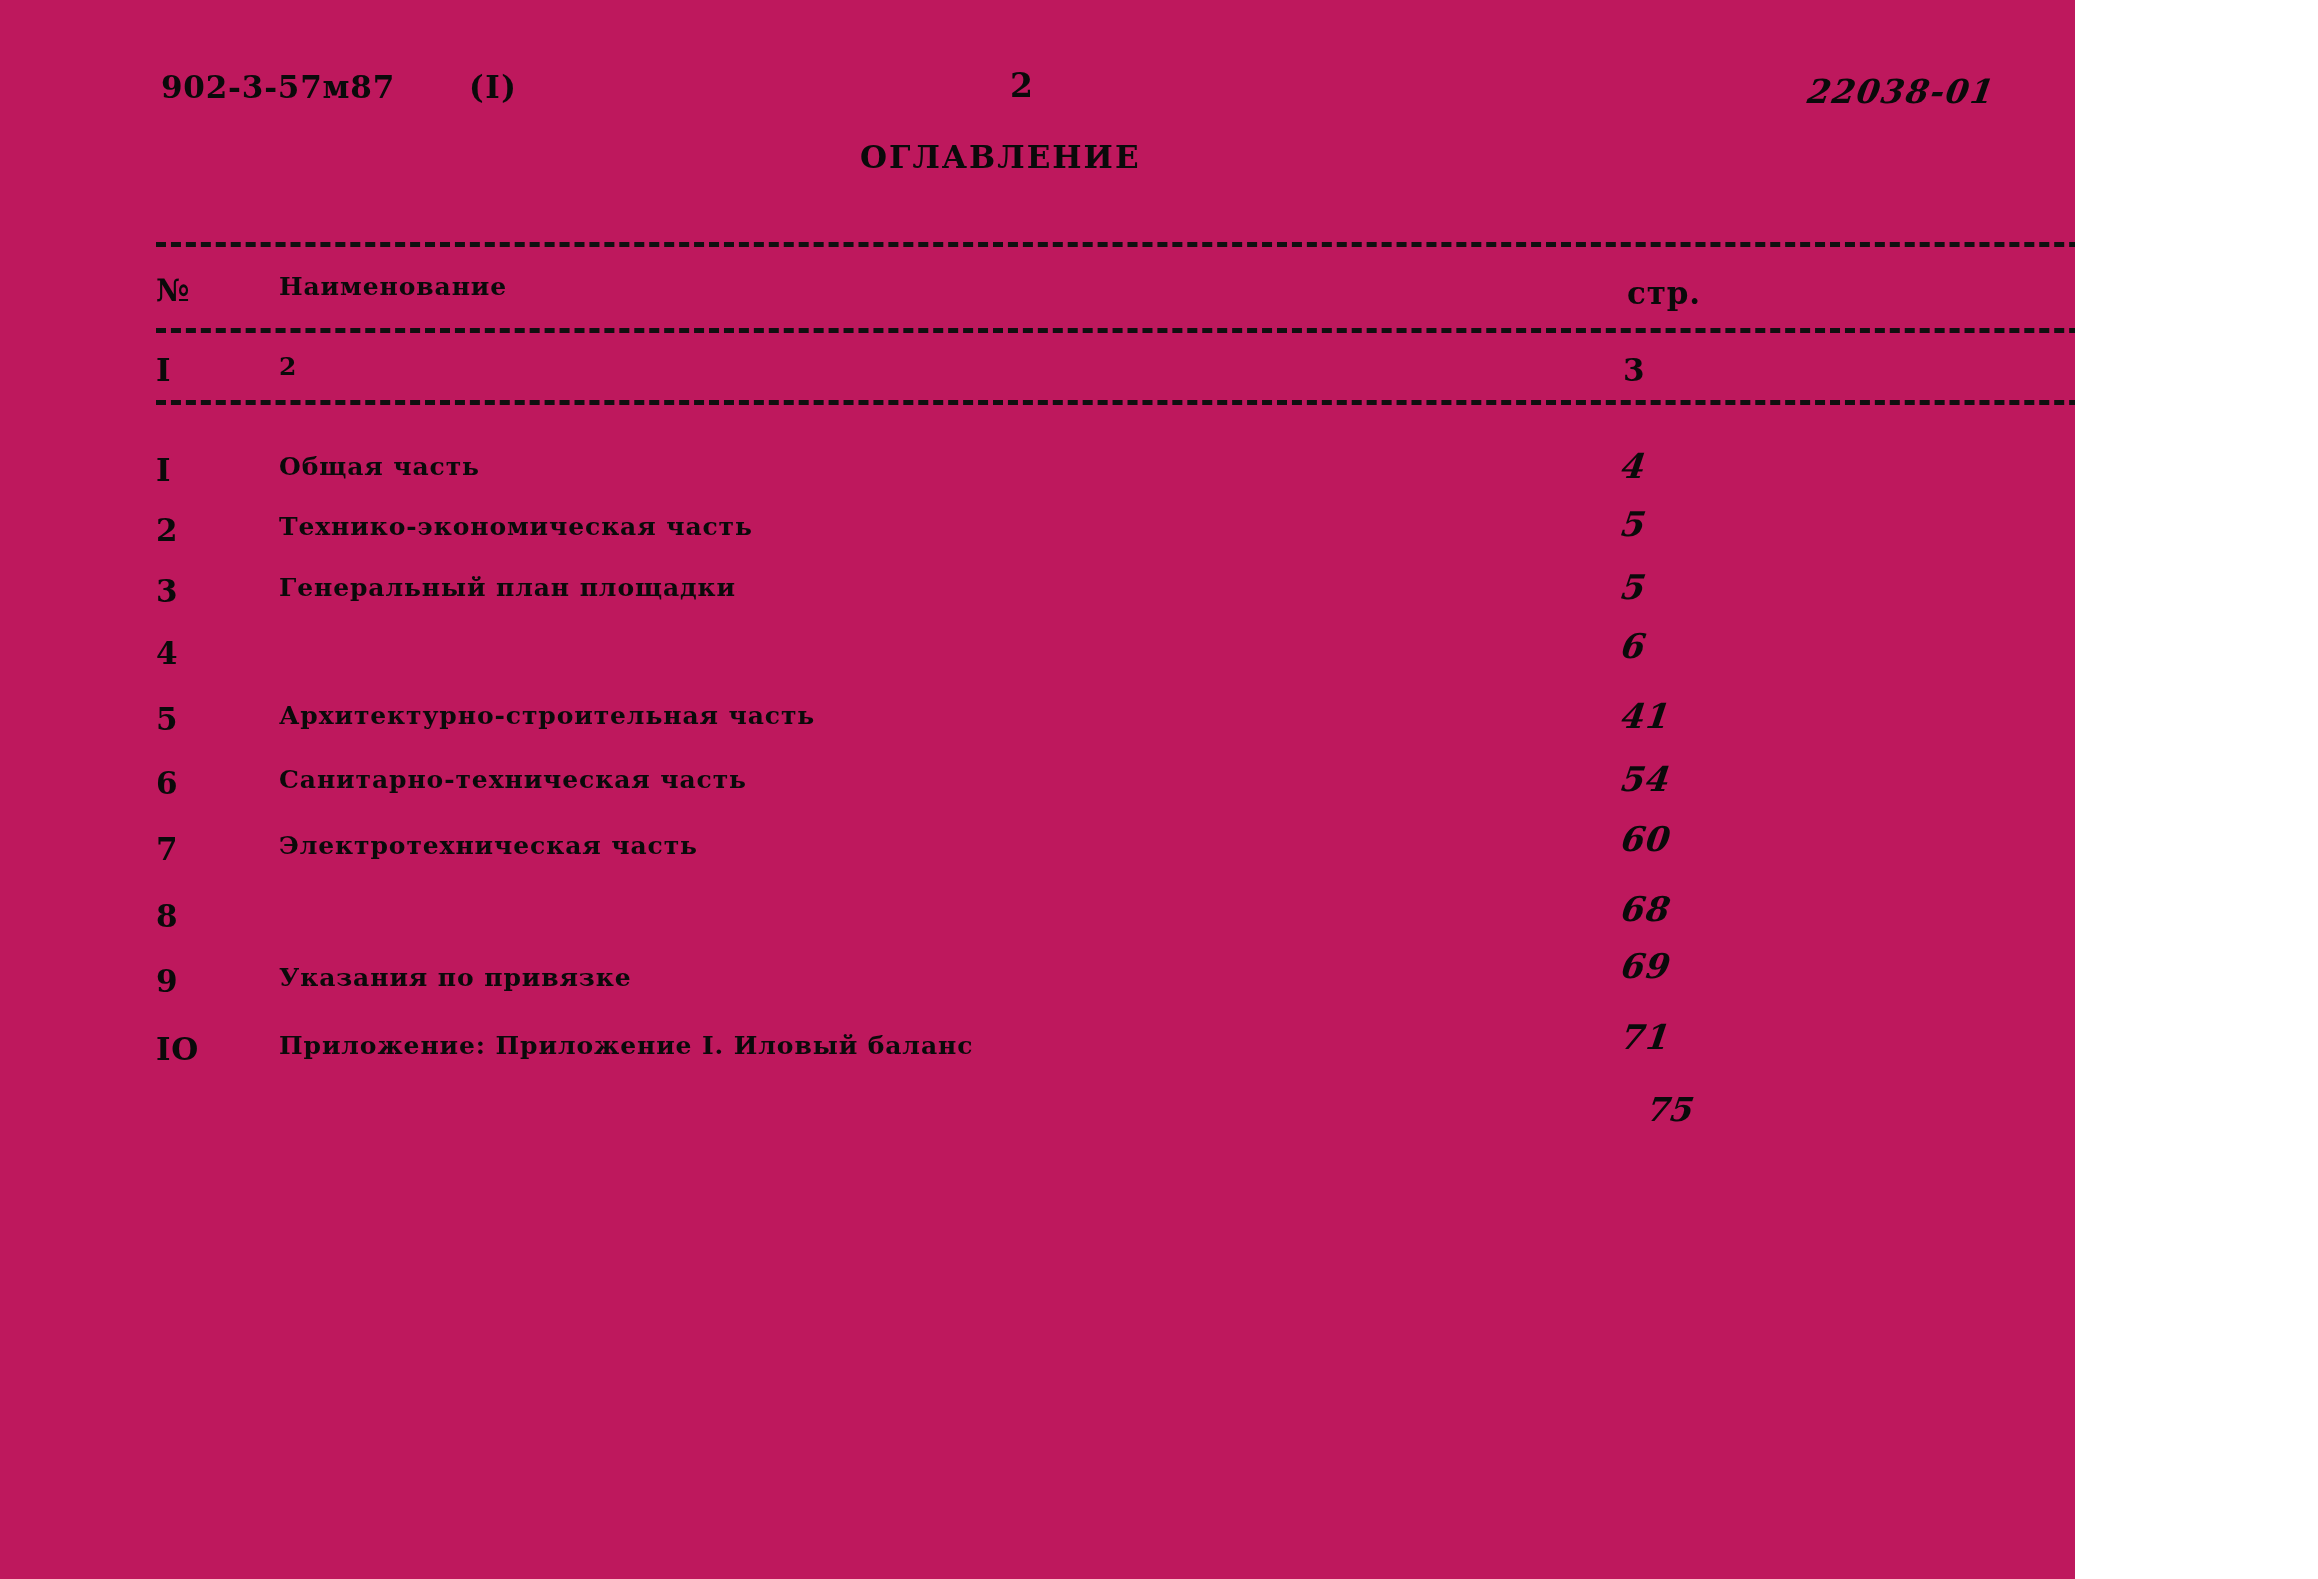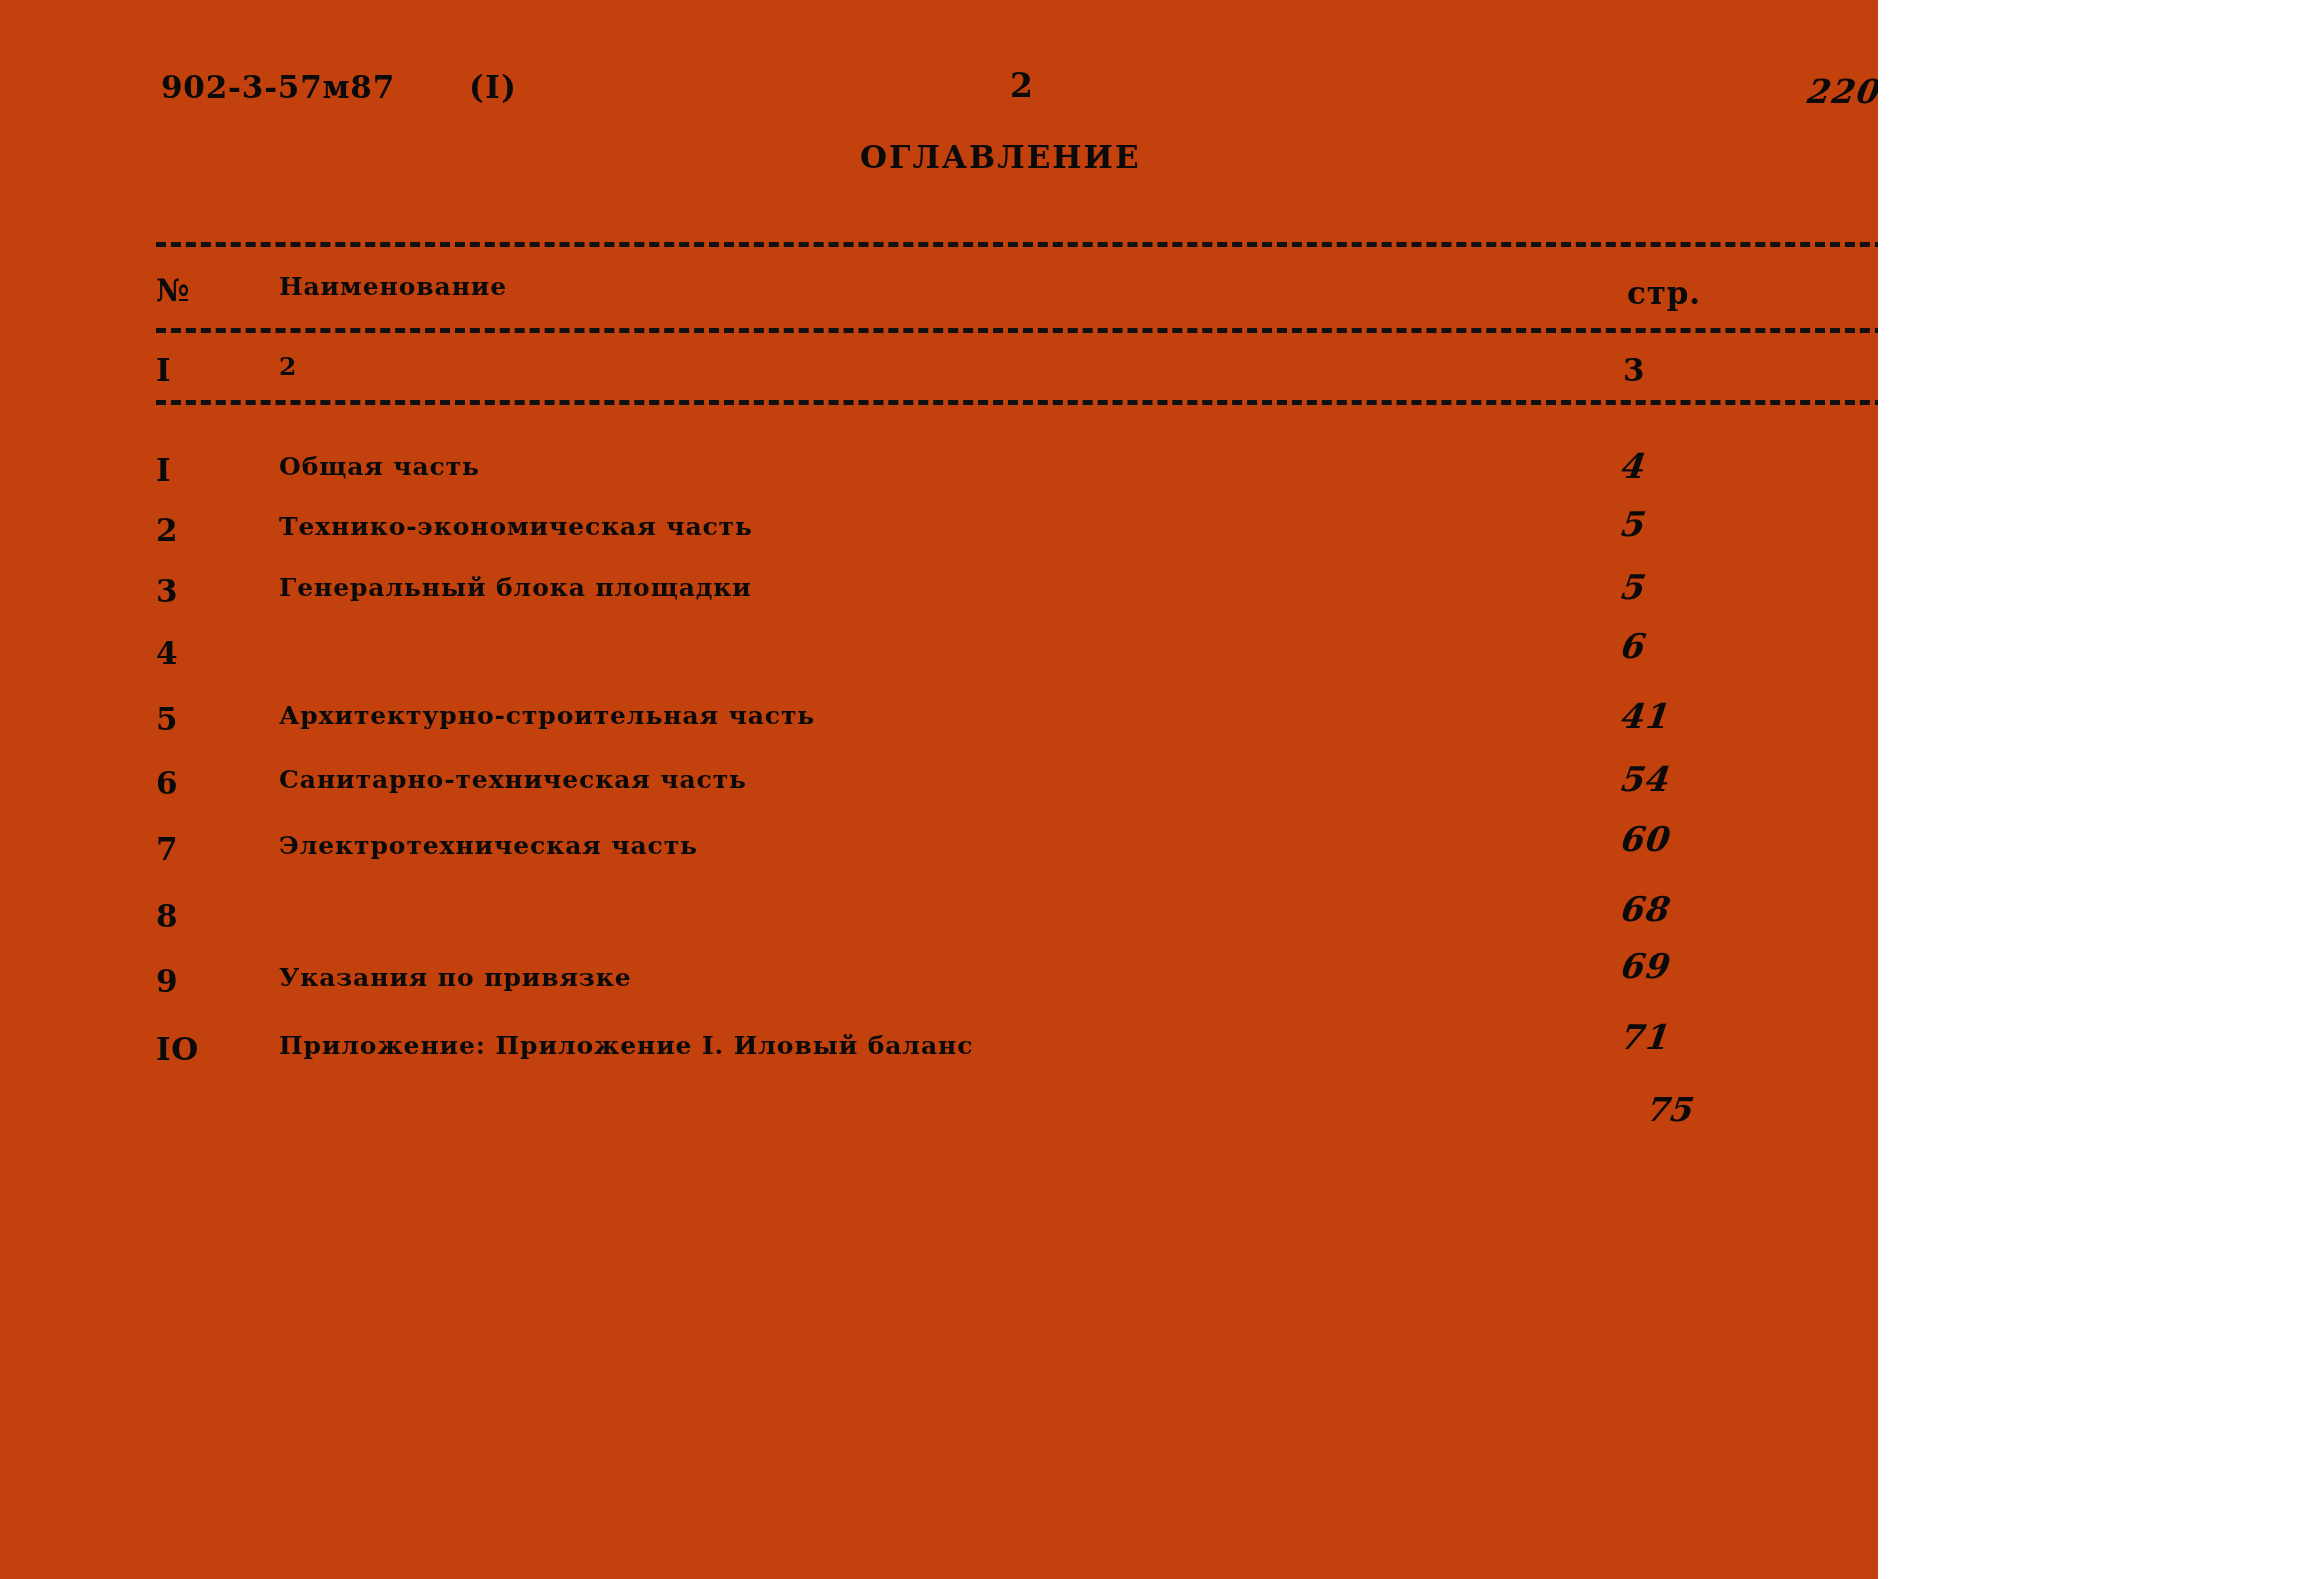--- a/index.html
+++ b/index.html
@@ -6,23 +6,23 @@
     margin: 0;
     padding: 0;
     background: #ffffff;
   }
   body {
     font-family: "Liberation Serif", "DejaVu Serif", serif;
     color: #000000;
   }
   #page {
     position: relative;
-    width: 1878px;
+    width: 2075px;
     height: 1580px;
-    background: #c2410c;
+    background: #be185d;
     overflow: hidden;
   }
 
   
   .tw {
     font-family: "DejaVu Serif", "Liberation Serif", serif;
     font-weight: 700;
     letter-spacing: 0.4px;
     color: #0a0a0a;
     white-space: pre;
@@ -183,21 +183,21 @@
     </div>
 
     <div class="row" style="top:512px">
       <span class="tw col-num">2</span>
       <span class="tw col-name">Технико-экономическая часть</span>
       <span class="hand col-page" style="top:-7.8px">5</span>
     </div>
 
     <div class="row" style="top:573px">
       <span class="tw col-num">3</span>
-      <span class="tw col-name">Генеральный блока площадки</span>
+      <span class="tw col-name">Генеральный план площадки</span>
       <span class="hand col-page" style="top:-6.3px">5</span>
     </div>
 
     <div class="row" style="top:635px">
       <span class="tw col-num">4</span>
       <span class="hand col-page" style="top:-9.4px">6</span>
     </div>
 
     <div class="row" style="top:701px">
       <span class="tw col-num">5</span>

